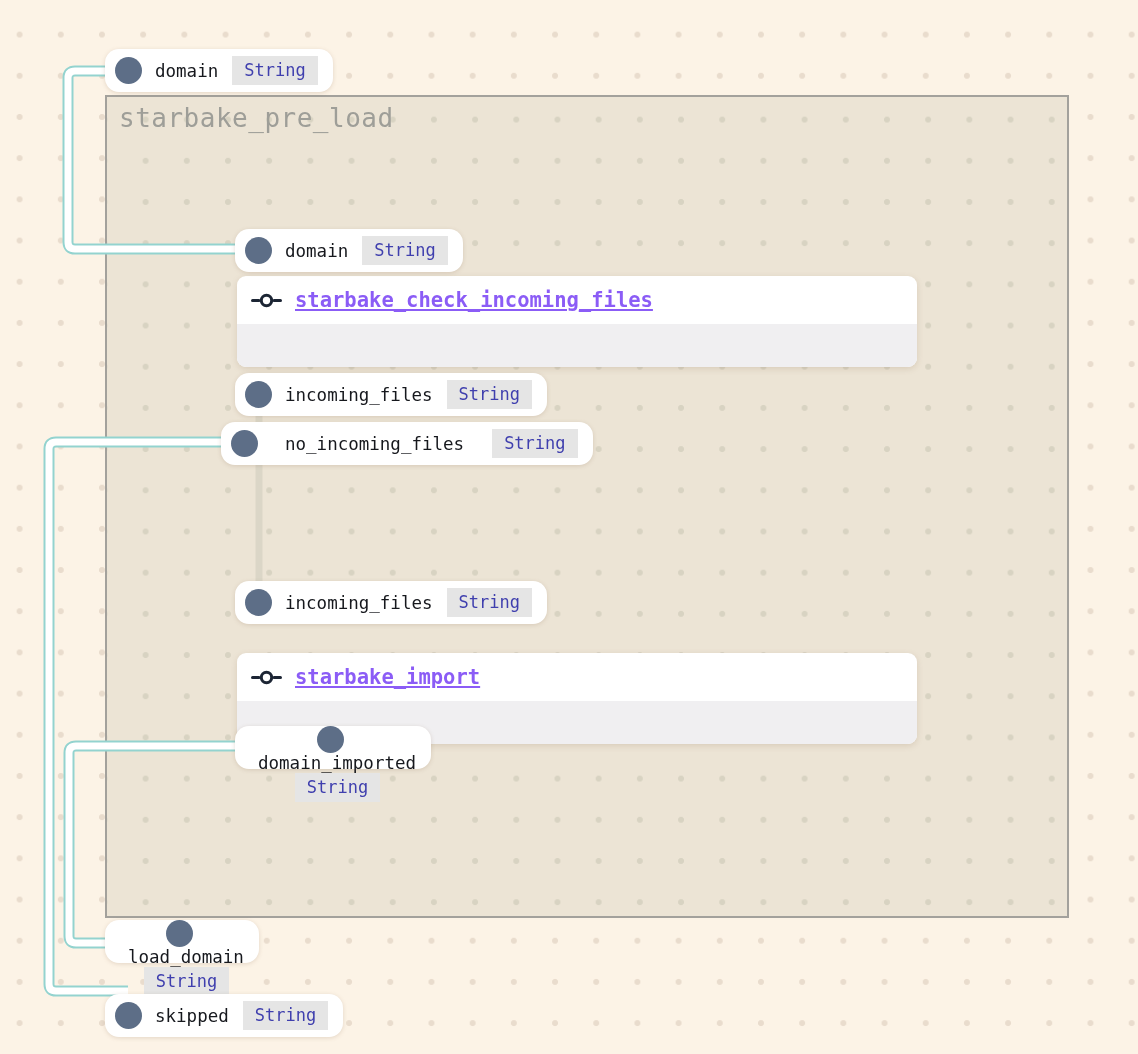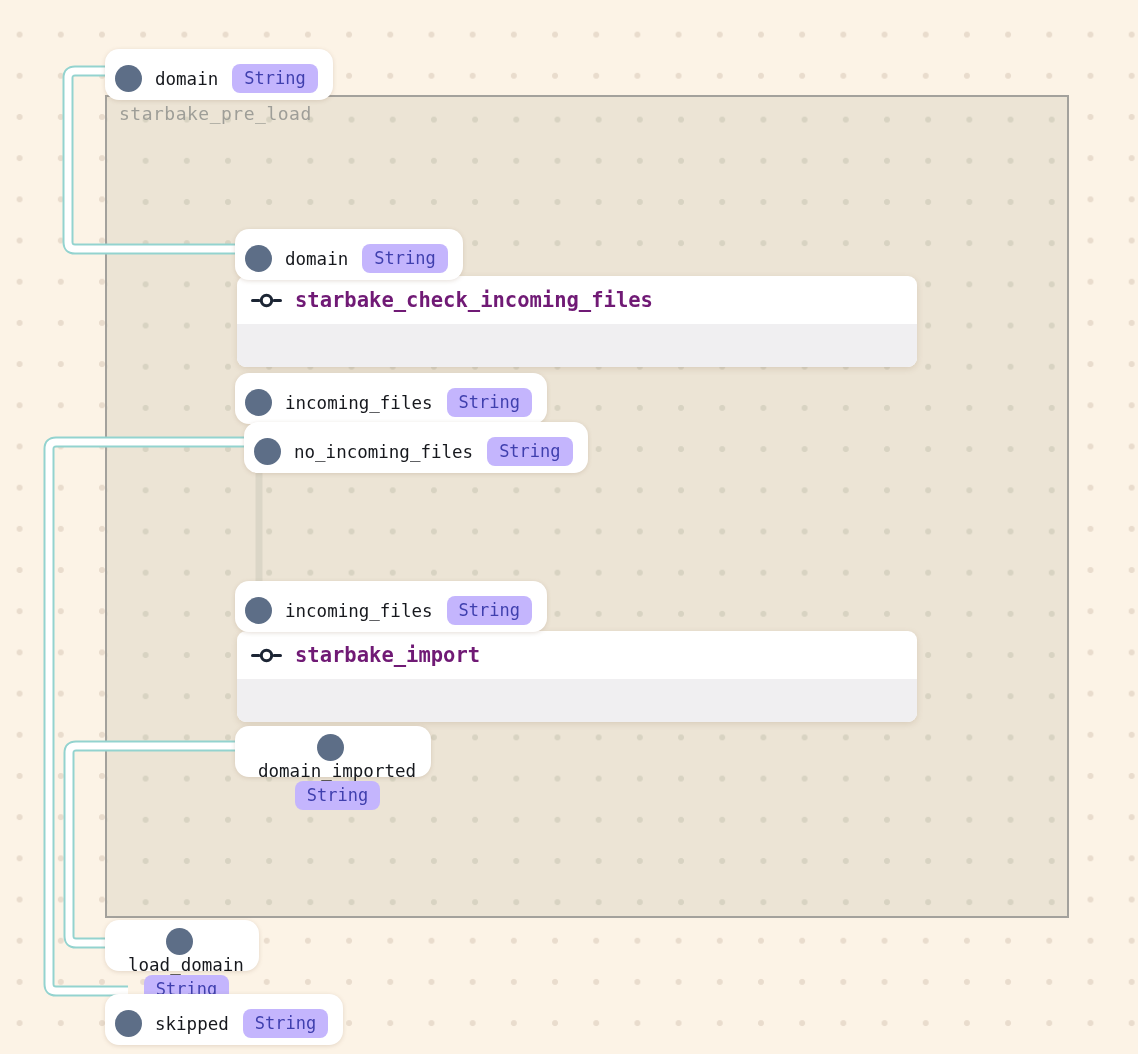--- a/index.html
+++ b/index.html
@@ -16,63 +16,63 @@
     background-color:#ece4d5;
     background-image:radial-gradient(circle, #d8d3c2 2.7px, rgba(0,0,0,0) 3.3px);
     background-size:41.2px 41.2px;
     background-position:18px 2px;
     border:2px solid #a3a19c;
     box-sizing:border-box;
     z-index:1;
   }
   .group-label{
     position:absolute; left:12px; top:6px;
-    font-size:18px; color:#9e9e98; letter-spacing:0.5px;
+    font-size:26px; color:#9e9e98; letter-spacing:0.5px;
     white-space:nowrap;
   }
   .edges{position:absolute; left:0; top:0; width:1138px; height:1054px; z-index:2; pointer-events:none;}
   .edges path{pointer-events:stroke;}
   .edge-under{fill:none; stroke:#93d3cf; stroke-width:11px;}
   .edge-core{fill:none; stroke:#ffffff; stroke-width:7px;}
   .edge-plain{fill:none; stroke:#dbd6c7; stroke-width:7px;}
   .task-card{
     position:absolute; width:680px; height:91px;
     background:#ffffff; border-radius:9px;
     box-shadow:0 2px 6px rgba(140,110,80,0.20);
     z-index:3;
   }
   .task-title-row{
     display:flex; align-items:center; gap:13px;
     height:48px; padding-left:14px;
   }
   .task-title{
-    font-size:20.5px; font-weight:bold; color:#701a75; white-space:nowrap;
+    font-size:20.5px; font-weight:bold; color:#8b5cf6; white-space:nowrap;text-decoration:underline;
   }
   .task-footer{
     position:absolute; left:0; right:0; bottom:0; height:43px;
     background:#f0eff1; border-radius:0 0 9px 9px;
   }
   .pill{
     position:absolute; display:inline-flex; align-items:center;
-    height:43px; padding:8px 15px 0 10px;
+    height:43px; padding:0 15px 0 10px;
     background:#ffffff; border-radius:14px;
     box-shadow:0 1px 4px rgba(140,110,80,0.22);
     z-index:4; white-space:nowrap;
   }
   .port-dot{
     width:27px; height:27px; border-radius:50%;
     background:#5d6e87; flex:0 0 auto;
   }
   .pill-label{
     margin-left:13px; font-size:17.5px; color:#16181d;
   }
   .type-badge{
     margin-left:14px; padding:4px 12px 5px 12px;
-    background:#c4b5fd; color:#3f3fae;
-    font-size:17px; border-radius:8px;
+    background:#e5e5e5; color:#3f3fae;
+    font-size:17px; border-radius:0;
   }
   .task-icon-svg{flex:0 0 auto;}
 </style>
 </head>
 <body>
 
 <div class="canvas">
 
   <div class="group-box">
     <div class="group-label">starbake_pre_load</div>
@@ -107,21 +107,21 @@
           <line x1="1.5" y1="8.5" x2="8" y2="8.5"></line>
           <circle cx="15.5" cy="8.5" r="5.2"></circle>
           <line x1="23" y1="8.5" x2="29.5" y2="8.5"></line>
         </g>
       </svg>
       <span class="task-title">starbake_check_incoming_files</span>
     </div>
     <div class="task-footer"></div>
   </div>
 
-  <div class="task-card" style="left:237px; top:631px;text-align:center;">
+  <div class="task-card" style="left:237px; top:653px;text-align:center;">
     <div class="task-title-row">
       <svg class="task-icon-svg" width="31" height="17" viewBox="0 0 31 17">
         <g stroke="#1c2534" stroke-width="3" fill="none" stroke-linecap="round">
           <line x1="1.5" y1="8.5" x2="8" y2="8.5"></line>
           <circle cx="15.5" cy="8.5" r="5.2"></circle>
           <line x1="23" y1="8.5" x2="29.5" y2="8.5"></line>
         </g>
       </svg>
       <span class="task-title">starbake_import</span>
     </div>
@@ -139,21 +139,21 @@
     <span class="pill-label">domain</span>
     <span class="type-badge">String</span>
   </div>
 
   <div class="pill" style="left:235px; top:373px;">
     <span class="port-dot"></span>
     <span class="pill-label">incoming_files</span>
     <span class="type-badge">String</span>
   </div>
 
-  <div class="pill" style="left:244px; top:422px;">
+  <div class="pill" style="left:221px; top:422px;gap:14px;">
     <span class="port-dot"></span>
     <span class="pill-label">no_incoming_files</span>
     <span class="type-badge">String</span>
   </div>
 
   <div class="pill" style="left:235px; top:581px;">
     <span class="port-dot"></span>
     <span class="pill-label">incoming_files</span>
     <span class="type-badge">String</span>
   </div>

